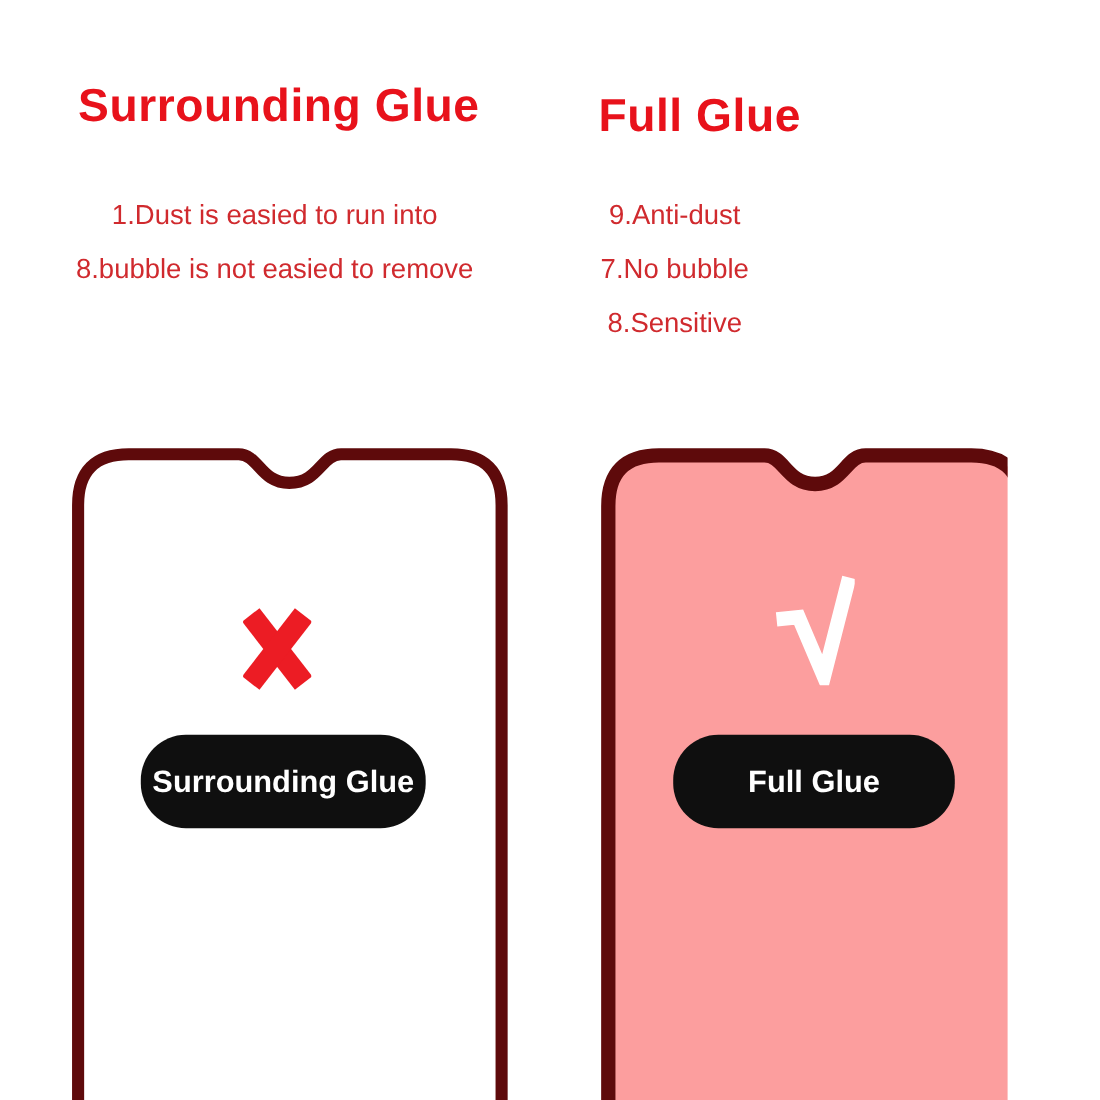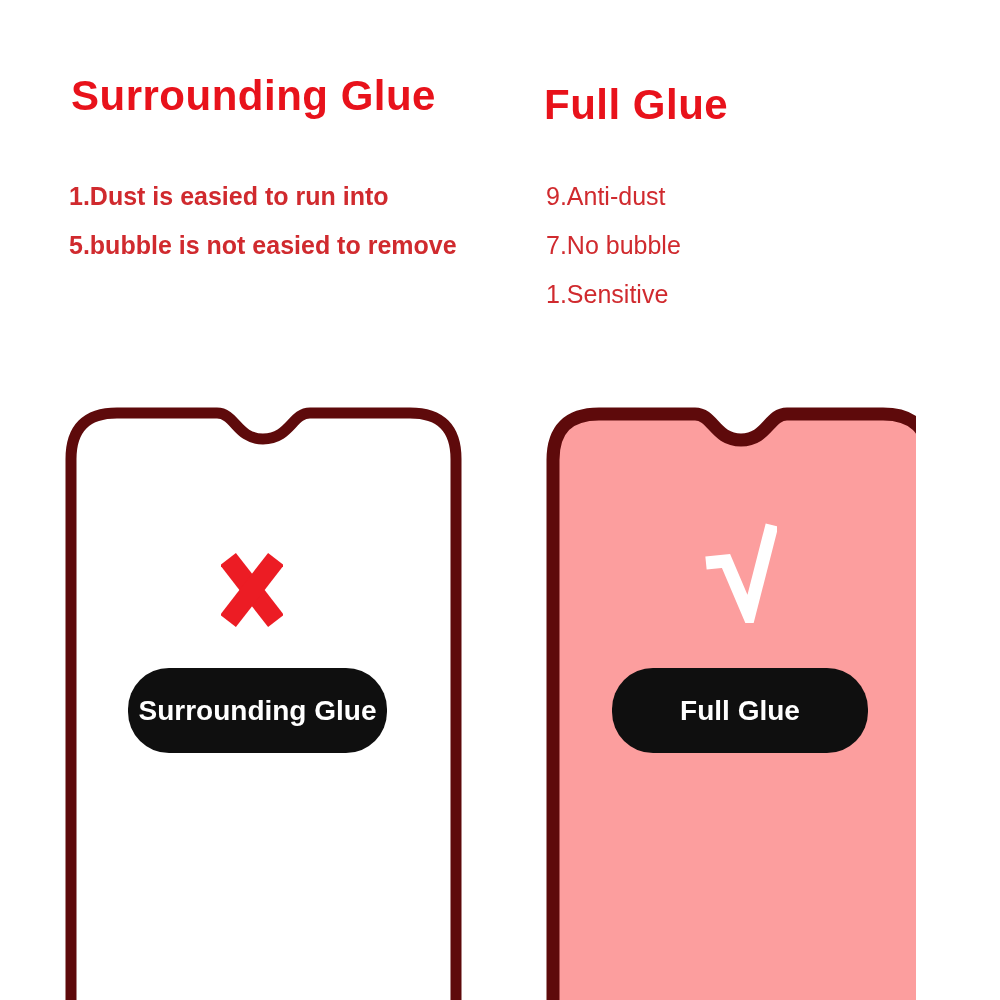--- a/index.html
+++ b/index.html
@@ -7,40 +7,41 @@
     padding: 0;
     background: #ffffff;
   }
   .canvas {
     position: relative;
     width: 916px;
     height: 1000px;
     background: #ffffff;
     overflow: hidden;
     font-family: "Liberation Sans", sans-serif;
+    text-align: center;
   }
   .col-title {
     position: absolute;
     font-size: 42px;
     font-weight: bold;
     color: #e8121b;
     letter-spacing: 0.5px;
     white-space: nowrap;
   }
   .title-left  { left: 71px; top: 72px; }
   .title-right { left: 544px; top: 81px; }
   .feature-list {
     position: absolute;
     top: 184px;
     color: #d02a2e;
     font-size: 25px;
     line-height: 1.0;
     white-space: nowrap;
   }
-  .list-left  { left: 69px; font-weight: bold; }
+  .list-left  { left: 69px; }
   .list-right { left: 546px; }
   .feature-item { margin: 0 0 24px 0; height: 25px; }
   .phone-svg {
     position: absolute;
     top: 407px;
     display: block;
   }
   .phone-left-svg  { left: 65px; }
   .phone-right-svg { left: 546px; }
   .verdict-icon { position: absolute; }
@@ -66,27 +67,27 @@
 </head>
 <body>
 
 <div class="canvas">
 
   <div class="col-title title-left">Surrounding Glue</div>
   <div class="col-title title-right">Full Glue</div>
 
   <div class="feature-list list-left">
     <div class="feature-item">1.Dust is easied to run into</div>
-    <div class="feature-item">5.bubble is not easied to remove</div>
+    <div class="feature-item">8.bubble is not easied to remove</div>
   </div>
 
   <div class="feature-list list-right">
     <div class="feature-item">9.Anti-dust</div>
     <div class="feature-item">7.No bubble</div>
-    <div class="feature-item">1.Sensitive</div>
+    <div class="feature-item">8.Sensitive</div>
   </div>
 
   <svg class="phone-svg phone-left-svg" width="397" height="593" viewBox="0 0 397 593">
     <path d="M 6 593
              L 6 52
              Q 6 6 52 6
              L 152 6
              C 170 6, 172 32, 198 32
              C 225 32, 227 6, 245 6
              L 345 6

